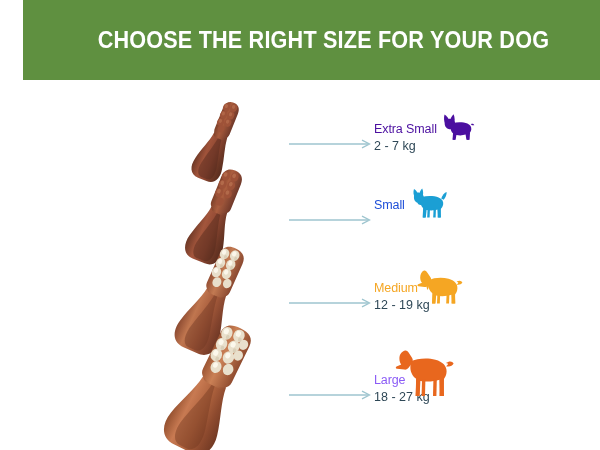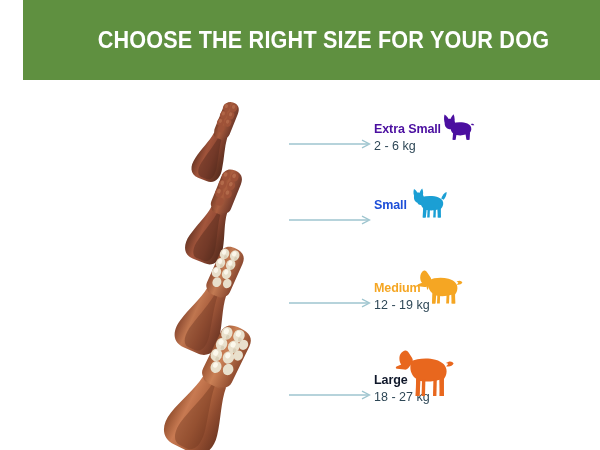--- a/index.html
+++ b/index.html
@@ -77,39 +77,39 @@
 
   
   .label-block {
     position: absolute;
     left: 351px;
     top: -22px;
     width: 120px;
   }
   .size-label {
     font-family: "Liberation Sans", sans-serif;
-    font-weight: bold;
+    font-weight: normal;
     font-size: 12.5px;
     line-height: 15px;
     letter-spacing: -0.1px;
     white-space: nowrap;
   }
   .size-weight {
     font-family: "Liberation Sans", sans-serif;
     font-weight: normal;
     font-size: 12.5px;
     line-height: 16px;
     color: #2e4756;
     white-space: nowrap;
     margin-top: 1px;
   }
   .lbl-xs { color: #4b0fa0; }
   .lbl-s  { color: #1d4ed8; }
   .lbl-m  { color: #f5a623; }
-  .lbl-l  { color: #0f172a; }
+  .lbl-l  { color: #8b5cf6; }
 
   
   .dog-icon {
     position: absolute;
   }
   .dog-icon svg { display: block; }
   .dog-xs { left: 418px; top: -32px; }
   .dog-s  { left: 385px; top: -34px; }
   .dog-m  { left: 392px; top: -37px; }
   .dog-l  { left: 370px; top: -48px; }
@@ -173,21 +173,21 @@
 
     <div class="arrow">
       <svg width="86" height="12" viewBox="0 0 86 12">
         <line x1="0" y1="6" x2="79" y2="6" stroke="#9ec5cf" stroke-width="1.3"></line>
         <polyline points="73,2.2 80.5,6 73,9.8" fill="none" stroke="#9ec5cf" stroke-width="1.3"></polyline>
       </svg>
     </div>
 
     <div class="label-block">
       <div class="size-label lbl-xs">Extra Small</div>
-      <div class="size-weight">2 - 6 kg</div>
+      <div class="size-weight">2 - 7 kg</div>
     </div>
 
     <div class="dog-icon dog-xs">
       <svg width="34" height="30" viewBox="0 0 34 30">
         <g fill="#4b0fa0">
 
           <path d="M3.5 2.5 C2.6 6 2.9 9.4 4.3 11.5 L8.2 8.6 C7.2 6.2 6.1 4 3.5 2.5 Z"></path>
           <path d="M12.6 2.2 C13.9 5.4 14 8.8 13 11.2 L9.1 8.7 C9.8 6.2 10.5 3.9 12.6 2.2 Z"></path>
 
           <path d="M3.8 9.5 C3.2 13.2 4.5 16.3 8.3 17.2 C11.8 18 14 15.9 14.2 12.3 C14.3 9.6 13 7.5 10.6 7 C7.3 6.3 4.4 6.7 3.8 9.5 Z"></path>

